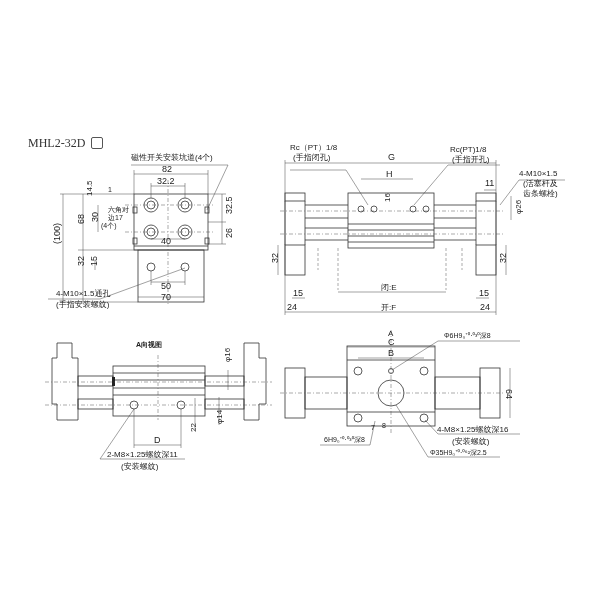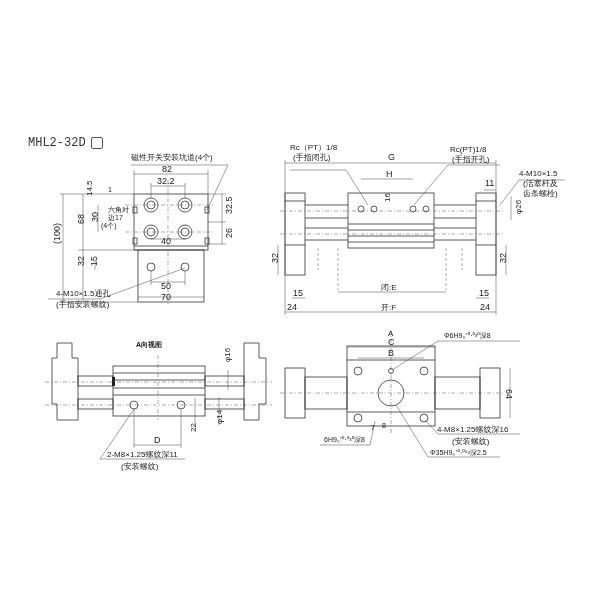--- a/index.html
+++ b/index.html
@@ -1,17 +1,17 @@
 <!DOCTYPE html>
 <html><head>
 <meta charset="utf-8">
 <style>
   html, body { margin:0; padding:0; background:#ffffff; }
   body { width:600px; height:600px; position:relative; overflow:hidden; font-family:"DejaVu Sans", sans-serif; }
-  .title { position:absolute; left:28px; top:136px; font-size:12px; color:#333; font-family:Liberation Mono, monospace; }
+  .title { position:absolute; left:28px; top:136px; font-size:12px; color:#333; font-family:Liberation Serif, serif; }
   .checkbox { position:absolute; left:91px; top:137px; width:10px; height:10px; border:1px solid #555; border-radius:2px; }
   svg { position:absolute; left:0; top:0; }
   svg text { font-family:"Liberation Sans", sans-serif; fill:#222; }
   .ln { stroke:#333; stroke-width:0.8; fill:none; }
   .dim { stroke:#444; stroke-width:0.5; fill:none; }
   .ctr { stroke:#555; stroke-width:0.5; stroke-dasharray:4 2 1 2; fill:none; }
   .hid { stroke:#555; stroke-width:0.5; stroke-dasharray:3 2; fill:none; }
 </style>
 </head>
 <body>

